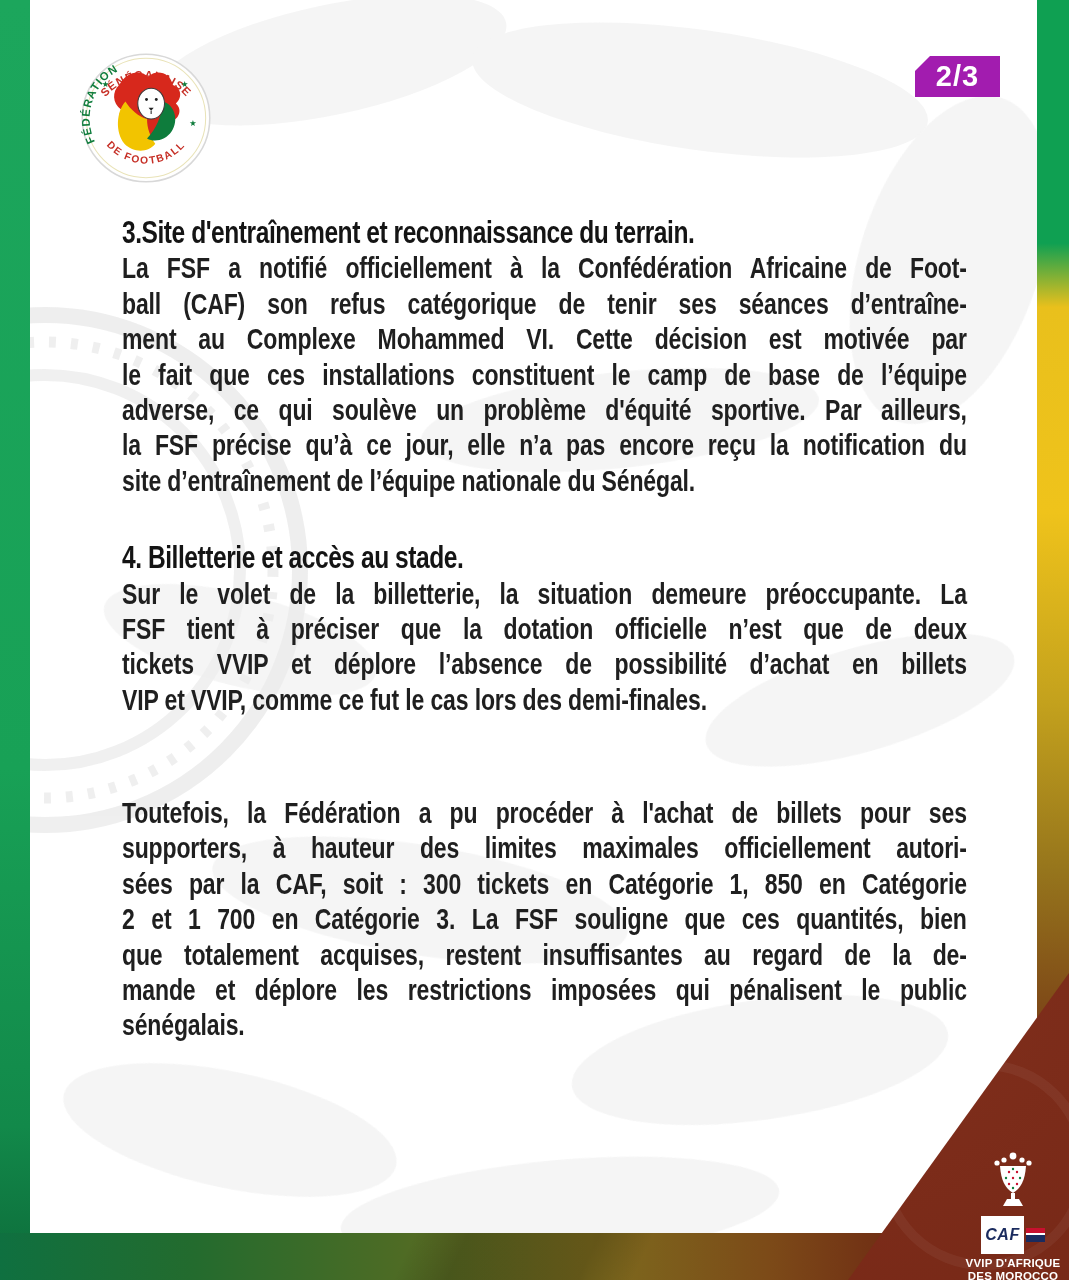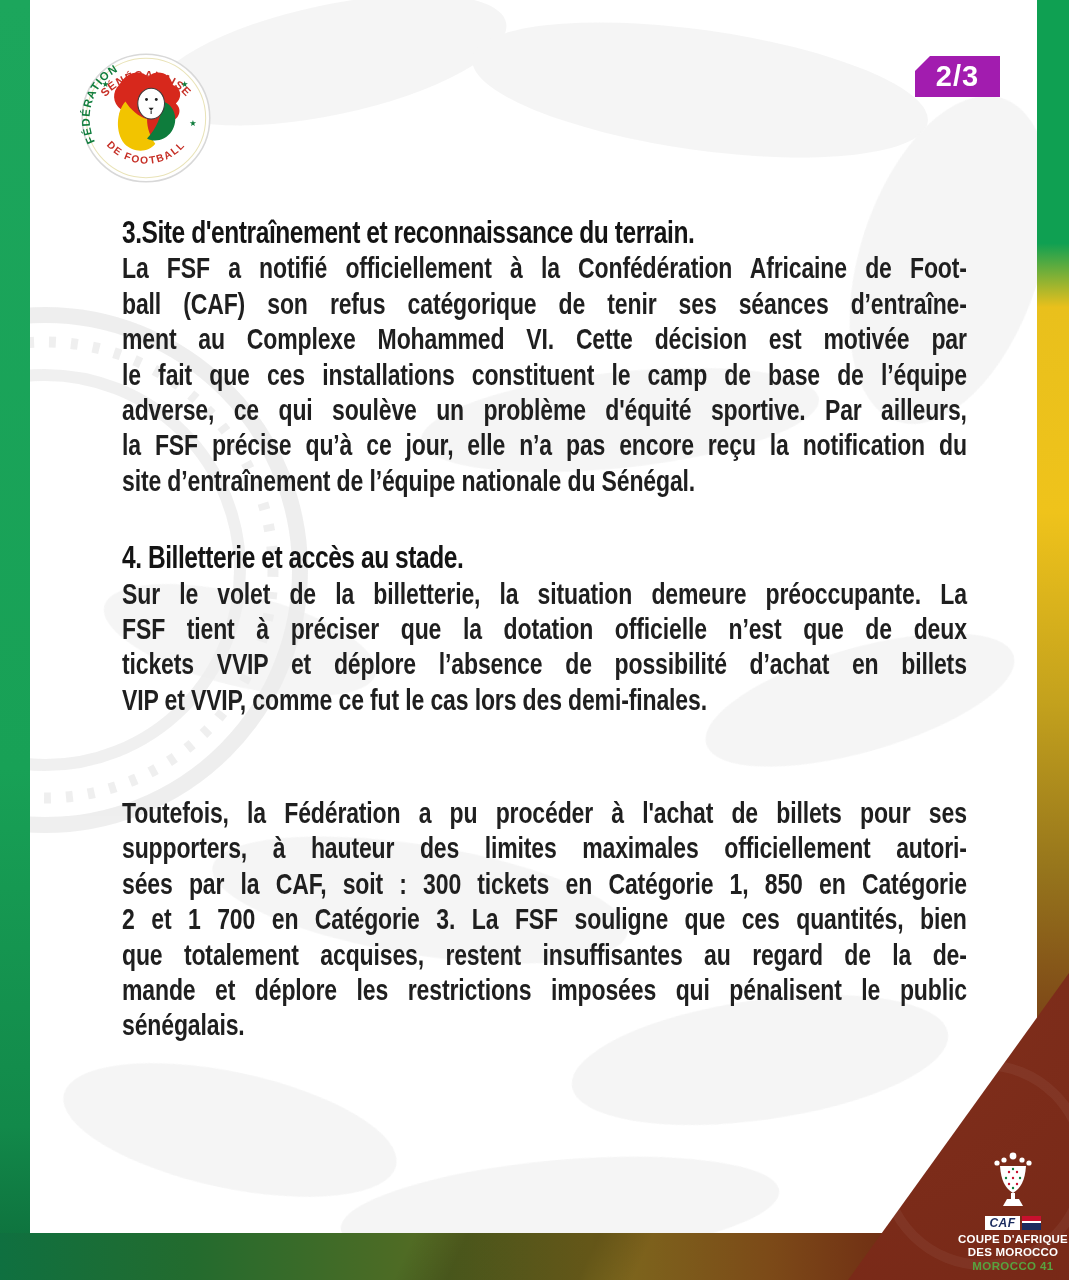--- a/index.html
+++ b/index.html
@@ -43,21 +43,21 @@
   .tline{font-size:30px;line-height:35.4px;height:35.4px;letter-spacing:-0.2px;
     text-align:justify;text-align-last:justify;white-space:nowrap;}
   .tline.lastline{text-align:left;text-align-last:left;}
   .section.sec2{margin-top:42px;}
   .section.sec3{margin-top:78px;}
   
   .caf-block{position:absolute;left:957px;top:1150px;width:112px;z-index:6;text-align:center;}
   .caf-trophy{display:block;margin:0 auto 4px auto;}
   .caf-row{display:flex;justify-content:center;align-items:center;gap:2px;margin-bottom:3px;}
   .caf-box{background:#ffffff;color:#1A2B5E;font-weight:bold;font-style:italic;
-    font-size:12px;line-height:14px;padding:0 4px;letter-spacing:.5px;}
+    font-size:16px;line-height:14px;padding:12px 4px;letter-spacing:.5px;}
   .caf-flag{width:19px;height:14px;
     background:linear-gradient(180deg,#C8102E 0%,#C8102E 38%,#ffffff 38%,#ffffff 52%,#1A2B5E 52%,#1A2B5E 100%);}
   .caf-line{color:#ffffff;font-weight:bold;font-size:11.5px;line-height:13px;letter-spacing:.2px;}
   .caf-morocco{color:#58A23F;font-weight:bold;font-size:11.5px;line-height:14px;letter-spacing:.4px;}
 </style>
 </head>
 <body>
 
 <div class="canvas">
 
@@ -182,18 +182,18 @@
         <circle cx="24" cy="19" r="1.2"></circle>
           <circle cx="17" cy="28" r="1.2"></circle>
         <circle cx="31" cy="28" r="1.2"></circle>
           <circle cx="24" cy="38" r="1.2"></circle>
       </g>
     </svg>
     <div class="caf-row">
       <span class="caf-box">CAF</span>
       <span class="caf-flag"></span>
     </div>
-    <div class="caf-line">COUPE D'AFRIQUE</div>
+    <div class="caf-line">VVIP D'AFRIQUE</div>
     <div class="caf-line">DES MOROCCO</div>
     <div class="caf-morocco">MOROCCO 41</div>
   </div>
 
 </div>
 
 </body></html>

